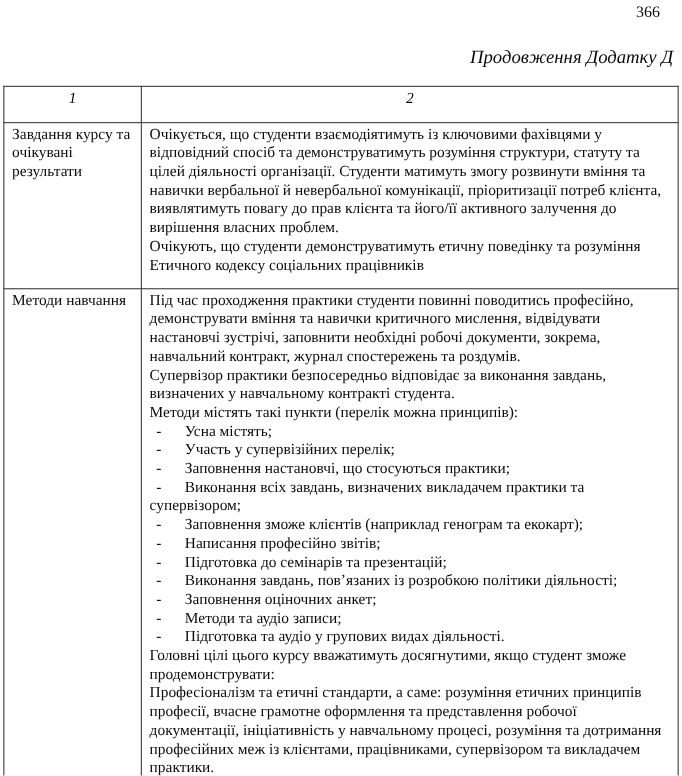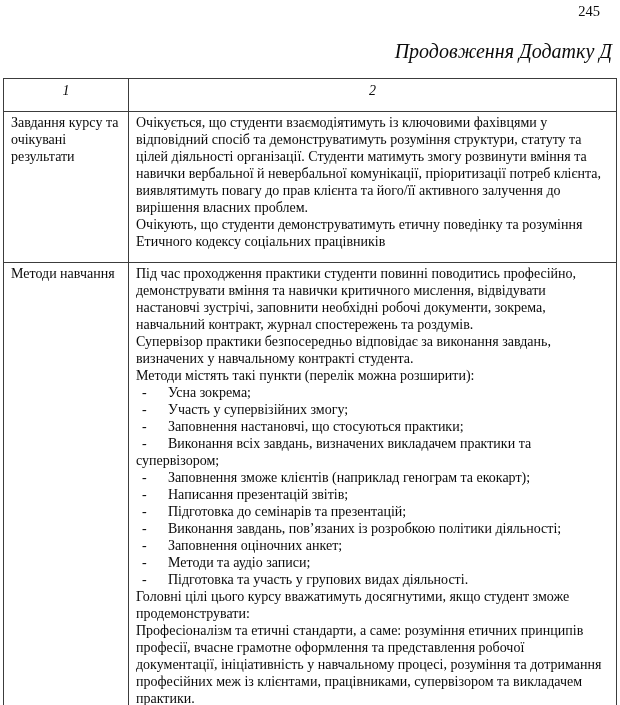--- a/index.html
+++ b/index.html
@@ -8,21 +8,21 @@
     background:#ffffff;color:#0a0a0a;
     font-family:"Liberation Serif", serif;
     font-size:14px;line-height:17px;
   }
   .page-number{
     position:absolute;top:3px;right:20px;
     font-size:14.5px;
   }
   .header-note{
     position:absolute;top:43px;right:8px;
-    font-style:italic;font-size:20px;
+    font-style:italic;font-size:17px;
   }
   table.appendix{
     position:absolute;top:78px;left:3px;
     width:614px;table-layout:fixed;
     border-collapse:collapse;
   }
   col.c1{width:125px;}
   th,td{
     border:1px solid #3c3c3c;
     vertical-align:top;
@@ -36,21 +36,21 @@
     padding-top:3px;
   }
   tbody tr:first-child td{height:146px;}
   .p{margin:0;}
   .li{margin:0;}
   .dash{display:inline-block;width:32px;padding-left:6px;box-sizing:border-box;}
 </style>
 </head>
 <body>
 
-<div class="page-number">245</div>
+<div class="page-number">366</div>
 <div class="header-note">Продовження Додатку Д</div>
 
 <table class="appendix">
   <colgroup>
       <col class="c1">
       <col class="c2">
     </colgroup>
   <thead>
     <tr>
       <th>1</th>
@@ -63,30 +63,30 @@
         <td>
           <div class="p">Очікується, що студенти взаємодіятимуть із ключовими фахівцями у відповідний спосіб та демонструватимуть розуміння структури, статуту та цілей діяльності організації. Студенти матимуть змогу розвинути вміння та навички вербальної й невербальної комунікації, пріоритизації потреб клієнта, виявлятимуть повагу до прав клієнта та його/її активного залучення до вирішення власних проблем.</div>
           <div class="p">Очікують, що студенти демонструватимуть етичну поведінку та розуміння Етичного кодексу соціальних працівників</div>
         </td>
       </tr>
       <tr>
         <td>Методи навчання</td>
         <td>
           <div class="p">Під час проходження практики студенти повинні поводитись професійно, демонструвати вміння та навички критичного мислення, відвідувати настановчі зустрічі, заповнити необхідні робочі документи, зокрема, навчальний контракт, журнал спостережень та роздумів.</div>
           <div class="p">Супервізор практики безпосередньо відповідає за виконання завдань, визначених у навчальному контракті студента.</div>
-          <div class="p">Методи містять такі пункти (перелік можна розширити):</div>
-          <div class="li"><span class="dash">-</span><span>Усна зокрема;</span></div>
-          <div class="li"><span class="dash">-</span><span>Участь у супервізійних змогу;</span></div>
+          <div class="p">Методи містять такі пункти (перелік можна принципів):</div>
+          <div class="li"><span class="dash">-</span><span>Усна містять;</span></div>
+          <div class="li"><span class="dash">-</span><span>Участь у супервізійних перелік;</span></div>
           <div class="li"><span class="dash">-</span><span>Заповнення настановчі, що стосуються практики;</span></div>
           <div class="li"><span class="dash">-</span><span>Виконання всіх завдань, визначених викладачем практики та супервізором;</span></div>
           <div class="li"><span class="dash">-</span><span>Заповнення зможе клієнтів (наприклад генограм та екокарт);</span></div>
-          <div class="li"><span class="dash">-</span><span>Написання презентацій звітів;</span></div>
+          <div class="li"><span class="dash">-</span><span>Написання професійно звітів;</span></div>
           <div class="li"><span class="dash">-</span><span>Підготовка до семінарів та презентацій;</span></div>
           <div class="li"><span class="dash">-</span><span>Виконання завдань, пов’язаних із розробкою політики діяльності;</span></div>
           <div class="li"><span class="dash">-</span><span>Заповнення оціночних анкет;</span></div>
           <div class="li"><span class="dash">-</span><span>Методи та аудіо записи;</span></div>
-          <div class="li"><span class="dash">-</span><span>Підготовка та участь у групових видах діяльності.</span></div>
+          <div class="li"><span class="dash">-</span><span>Підготовка та аудіо у групових видах діяльності.</span></div>
           <div class="p">Головні цілі цього курсу вважатимуть досягнутими, якщо студент зможе продемонструвати:</div>
           <div class="p">Професіоналізм та етичні стандарти, а саме: розуміння етичних принципів професії, вчасне грамотне оформлення та представлення робочої документації, ініціативність у навчальному процесі, розуміння та дотримання професійних меж із клієнтами, працівниками, супервізором та викладачем практики.</div>
         </td>
       </tr>
     </tbody>
 </table>
 
 </body></html>

